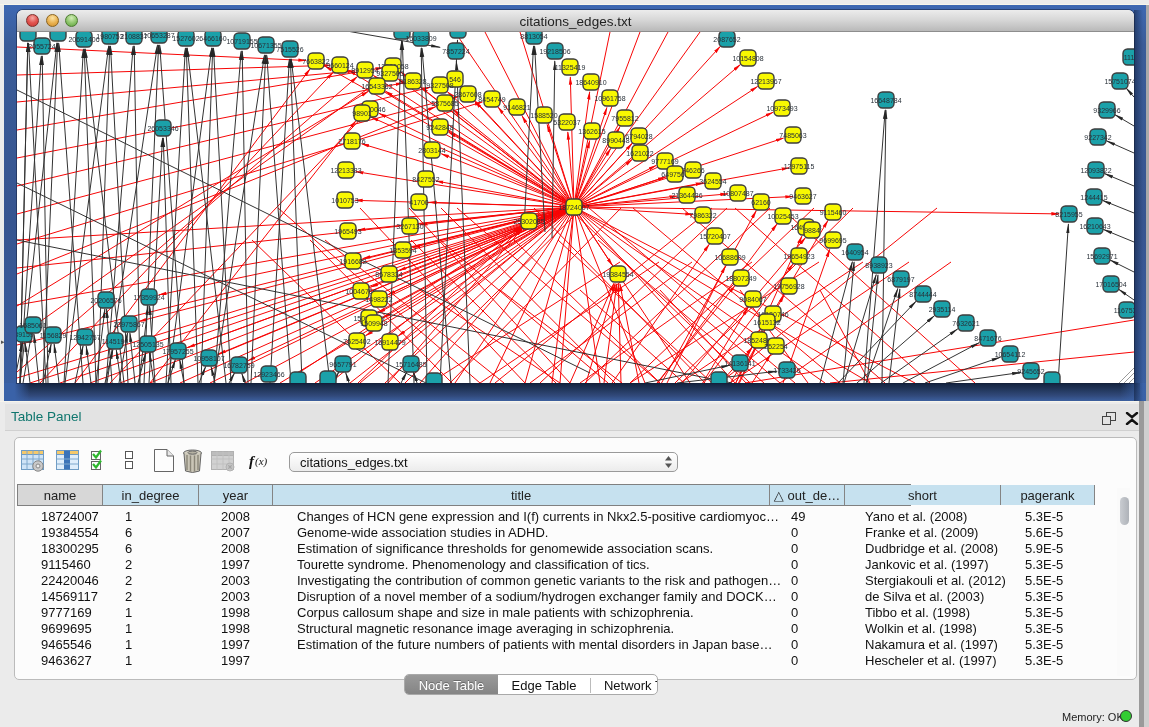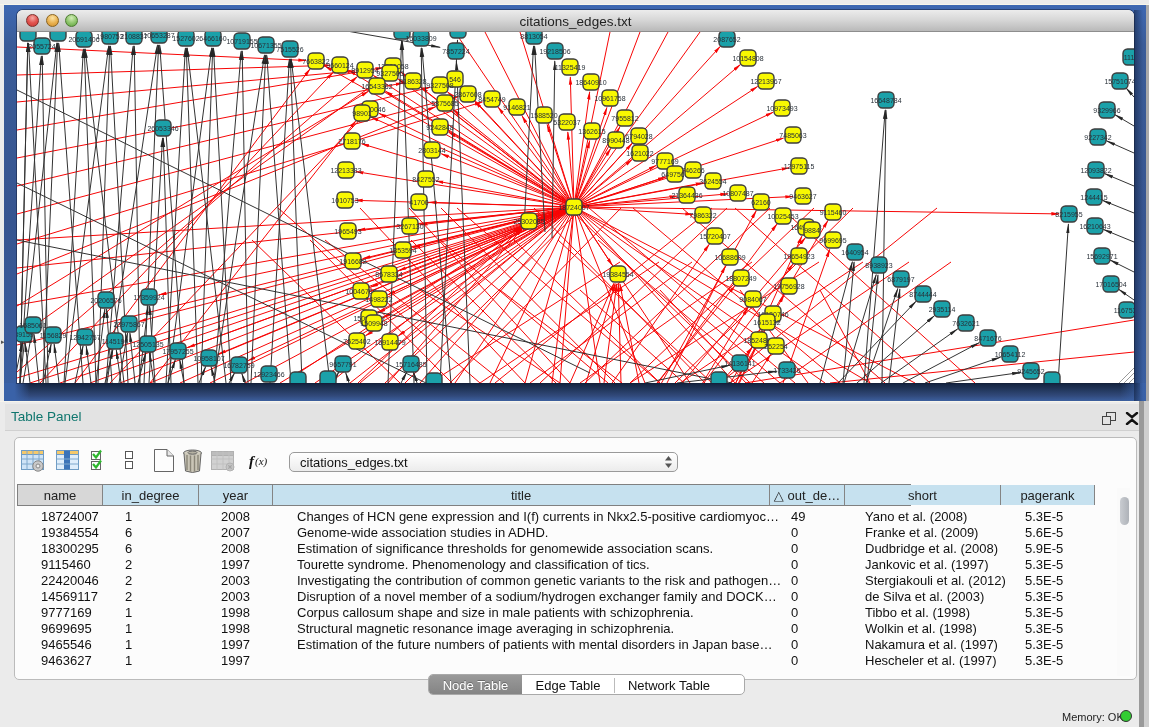--- a/index.html
+++ b/index.html
@@ -791,21 +791,21 @@
     <span style="left:203px">1997</span>
     <span style="left:773px">0</span>
     <span style="left:847px">Hescheler et al. (1997)</span>
     <span style="left:1007px">5.3E‑5</span>
   </div>
 
 <div class="abs" style="left:1117px;top:488px;width:13px;height:188px;background:#fafafa"></div>
 <div class="abs" style="left:1120px;top:497px;width:9px;height:28px;border-radius:5px;
  background:linear-gradient(90deg,#c9ccd1,#aeb2b8)"></div>
 
-<div class="abs" style="left:428px;top:674px;width:317px;height:21px;border:1px solid #a9a9a9;
+<div class="abs" style="left:404px;top:674px;width:254px;height:21px;border:1px solid #a9a9a9;
  border-radius:5px;background:#fff;overflow:hidden">
  <div class="abs" style="left:0;top:0;width:93px;height:21px;
   background:linear-gradient(#9a9a9a,#828282);color:#fff;text-align:center;
   font-size:13px;line-height:21px;text-shadow:0 -1px 0 #6a6a6a">Node Table</div>
  <div class="abs" style="left:93px;top:0;width:92px;height:21px;color:#111;text-align:center;
   font-size:13px;line-height:21px">Edge Table</div>
  <div class="abs" style="left:185px;top:3px;width:1px;height:15px;background:#bbb"></div>
  <div class="abs" style="left:186px;top:0;width:108px;height:21px;color:#111;text-align:center;
   font-size:13px;line-height:21px">Network Table</div>
 </div>

